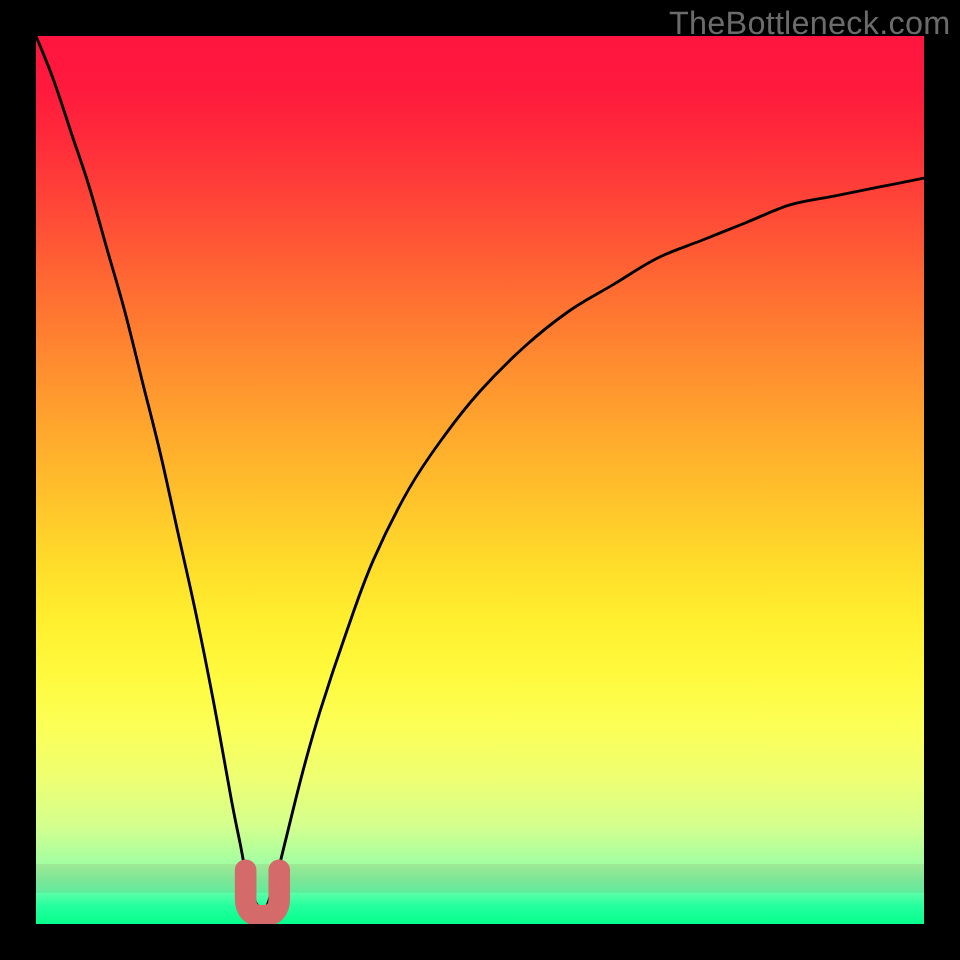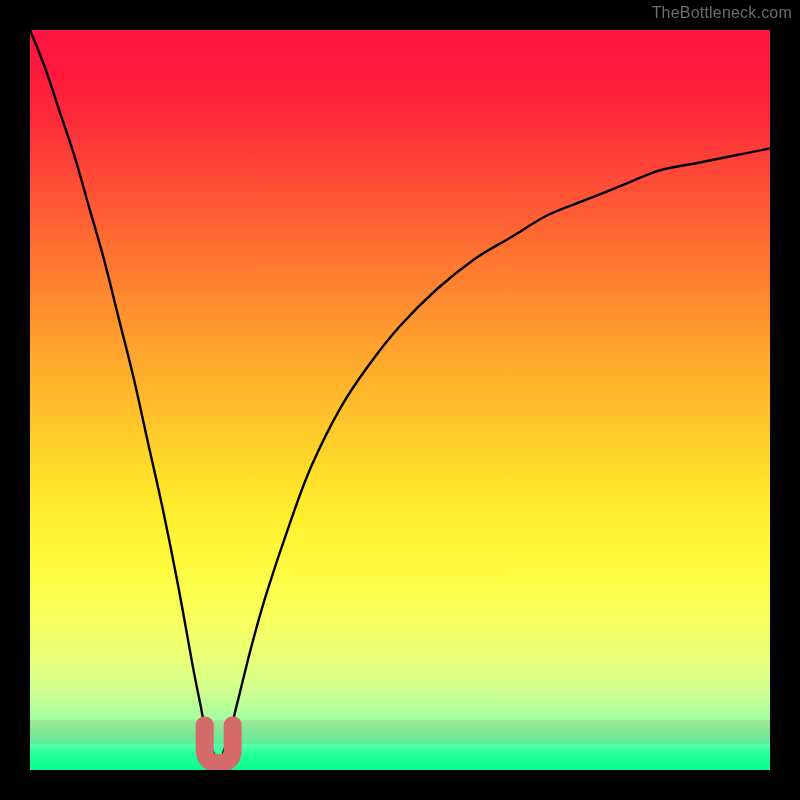--- a/index.html
+++ b/index.html
@@ -65,21 +65,21 @@
   .curve {
     position: absolute;
     left: 0; top: 0;
     width: 740px; height: 740px;
   }
   .watermark {
     position: absolute;
     top: 4px;
     right: 8px;
     font-family: Arial, Helvetica, sans-serif;
-    font-size: 16px;
+    font-size: 27px;
     color: #6b6b6b;
     letter-spacing: 0.2px;
   }
 </style>
 </head>
 <body>
 
 <div class="frame">
 
   <div class="watermark">TheBottleneck.com</div>

